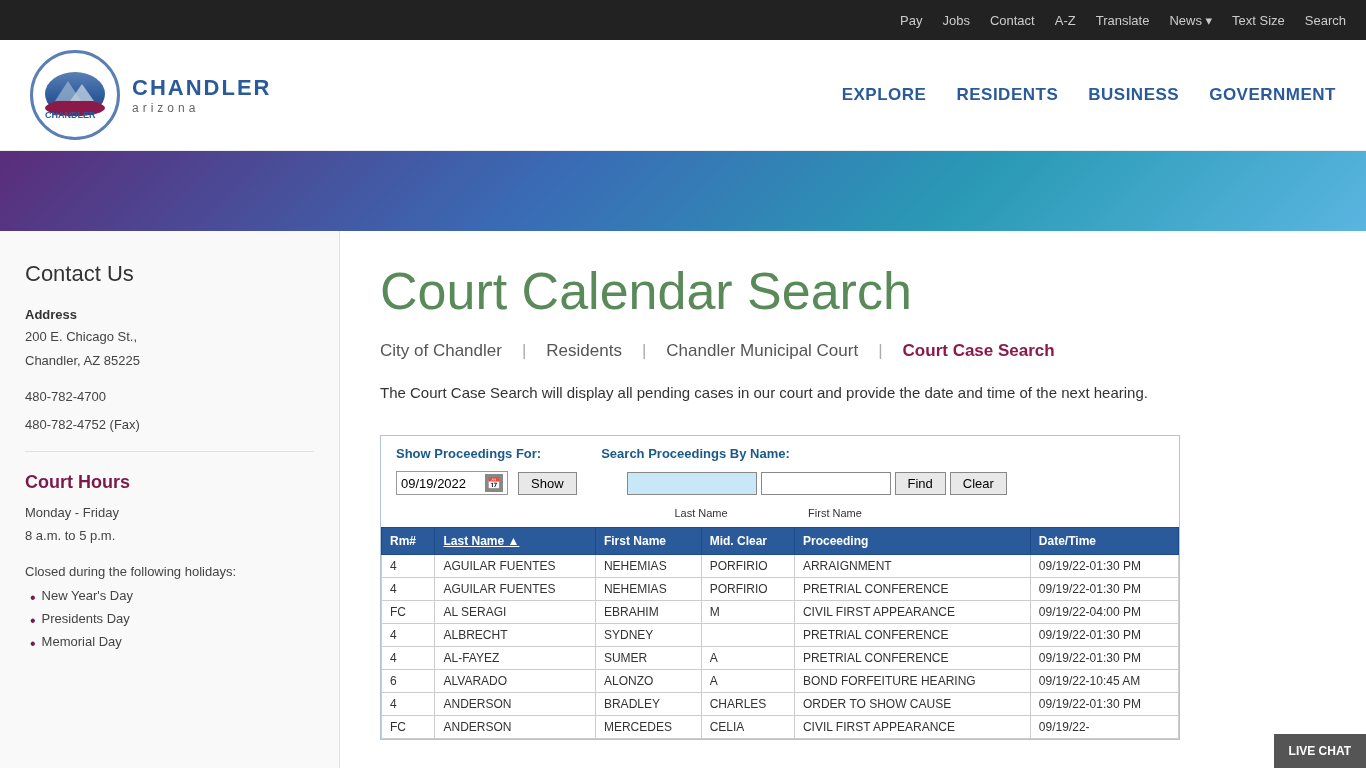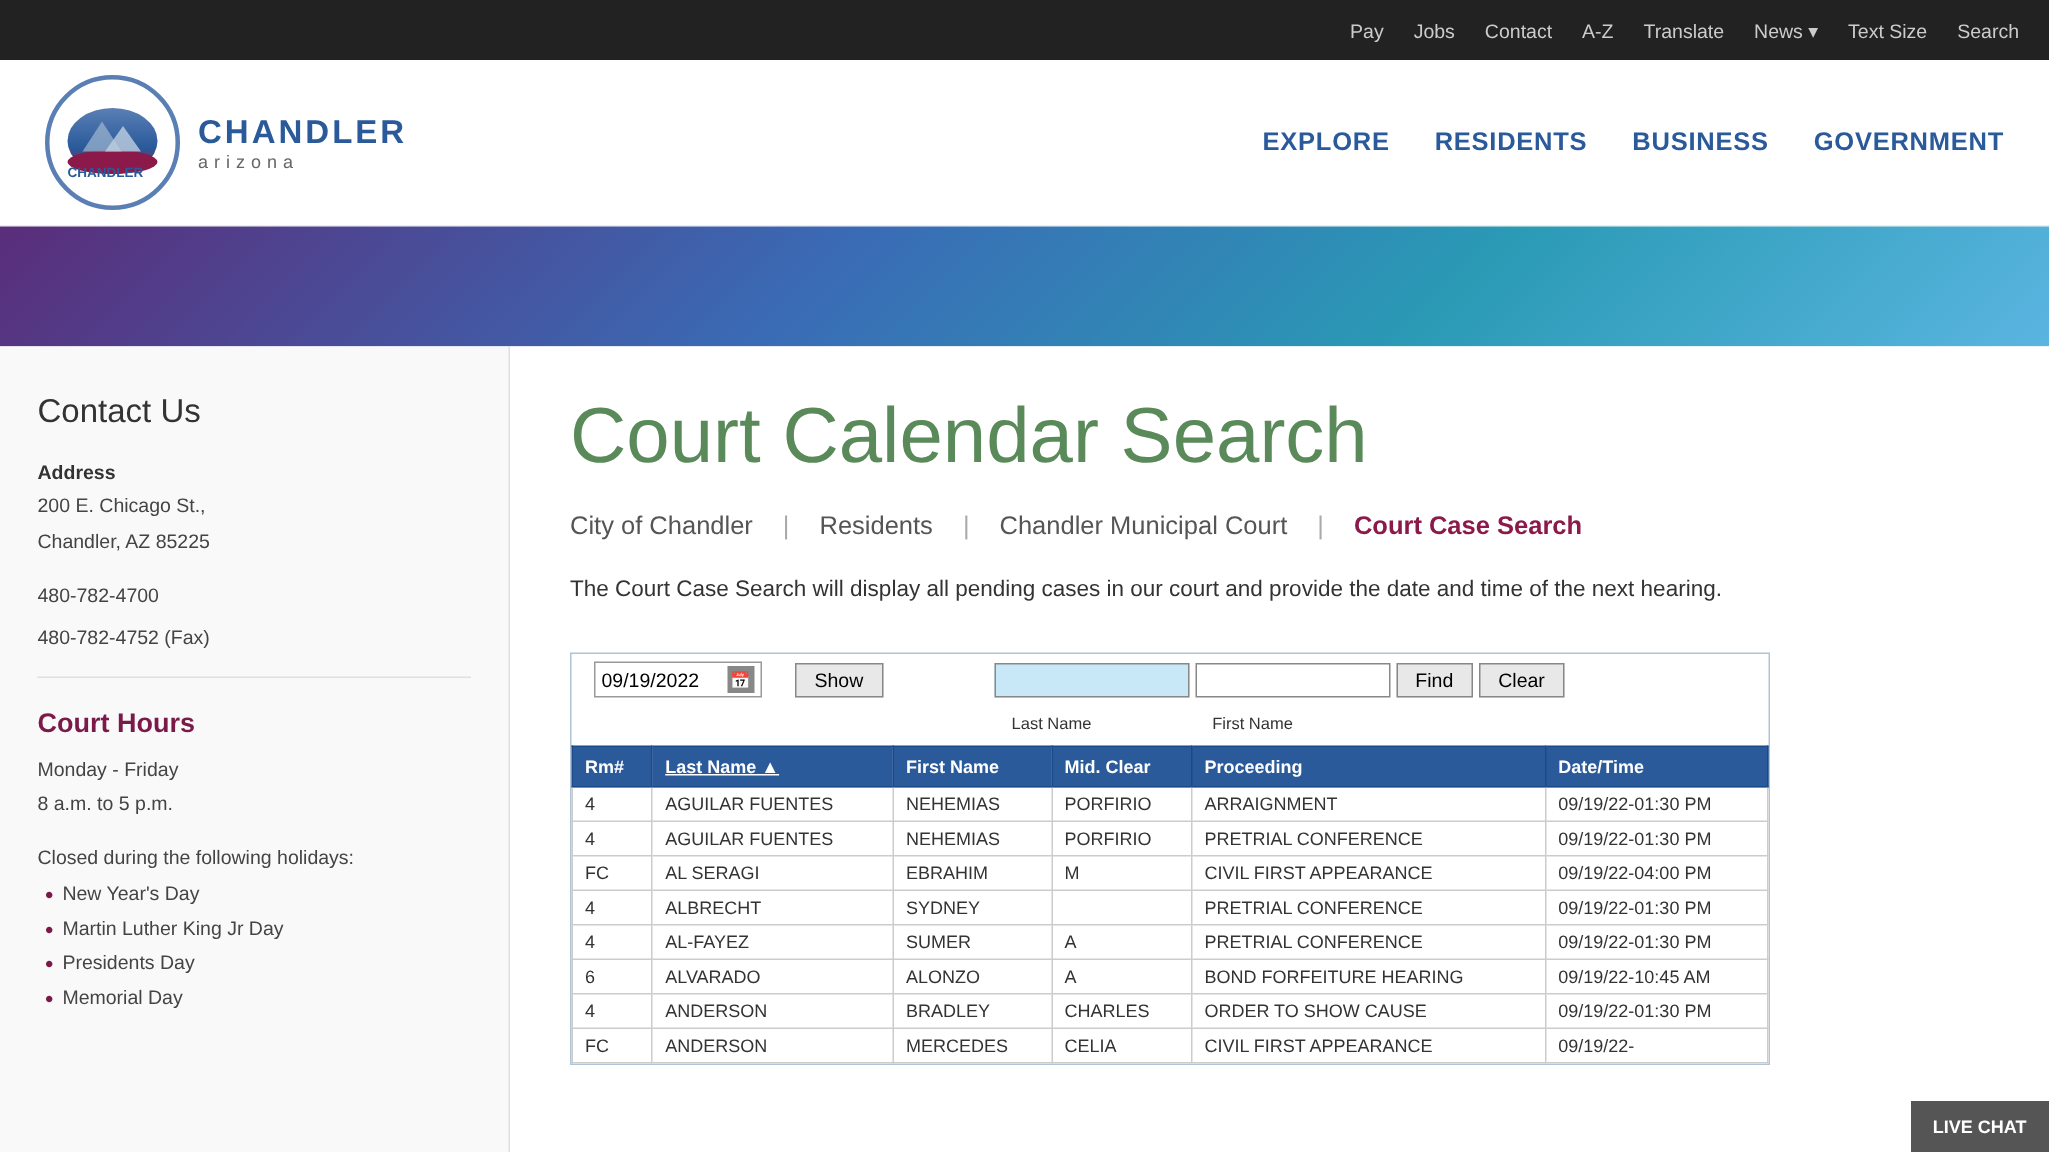--- a/index.html
+++ b/index.html
@@ -186,21 +186,21 @@
     .search-label {
       font-size: 13px;
       font-weight: bold;
       color: #1a5a8a;
     }
 
     .search-inputs-row {
       display: flex;
       align-items: center;
       padding: 5px 15px 10px;
-      gap: 22px;
+      gap: 10px;
     }
 
     .date-input-group {
       display: flex;
       align-items: center;
       gap: 4px;
       border: 1px solid #999;
       padding: 2px 4px;
       background: #fff;
     }
@@ -379,21 +379,20 @@
     <p class="phone">480-782-4752 (Fax)</p>
 
     <div class="divider"></div>
 
     <div class="court-hours-title">Court Hours</div>
     <p style="margin-bottom:2px;">Monday - Friday</p>
     <p>8 a.m. to 5 p.m.</p>
     <p class="holidays-label">Closed during the following holidays:</p>
     <ul>
       <li>New Year's Day</li>
-      <li>Martin Luther King Jr Day</li>
       <li>Presidents Day</li>
       <li>Memorial Day</li>
     </ul>
   </aside>
 
   <main class="content">
     <h1>Court Calendar Search</h1>
 
     <div class="breadcrumb">
       <a href="#">City of Chandler</a>
@@ -401,20 +400,24 @@
       <a href="#">Residents</a>
       <span class="separator">|</span>
       <a href="#">Chandler Municipal Court</a>
       <span class="separator">|</span>
       <span class="current">Court Case Search</span>
     </div>
 
     <p class="content-description">The Court Case Search will display all pending cases in our court and provide the date and time of the next hearing.</p>
 
     <div class="search-tool">
+      <div class="search-header-row">
+        <span class="search-label">Show Proceedings For:</span>
+        <span class="search-label">Search Proceedings By Name:</span>
+      </div>
 
       <div class="search-inputs-row">
         <div class="date-input-group">
           <input type="text" class="date-input" value="09/19/2022" style="">
           <span class="calendar-icon">📅</span>
         </div>
         <button class="show-btn">Show</button>
 
         <div style="width:30px;"></div>
 

